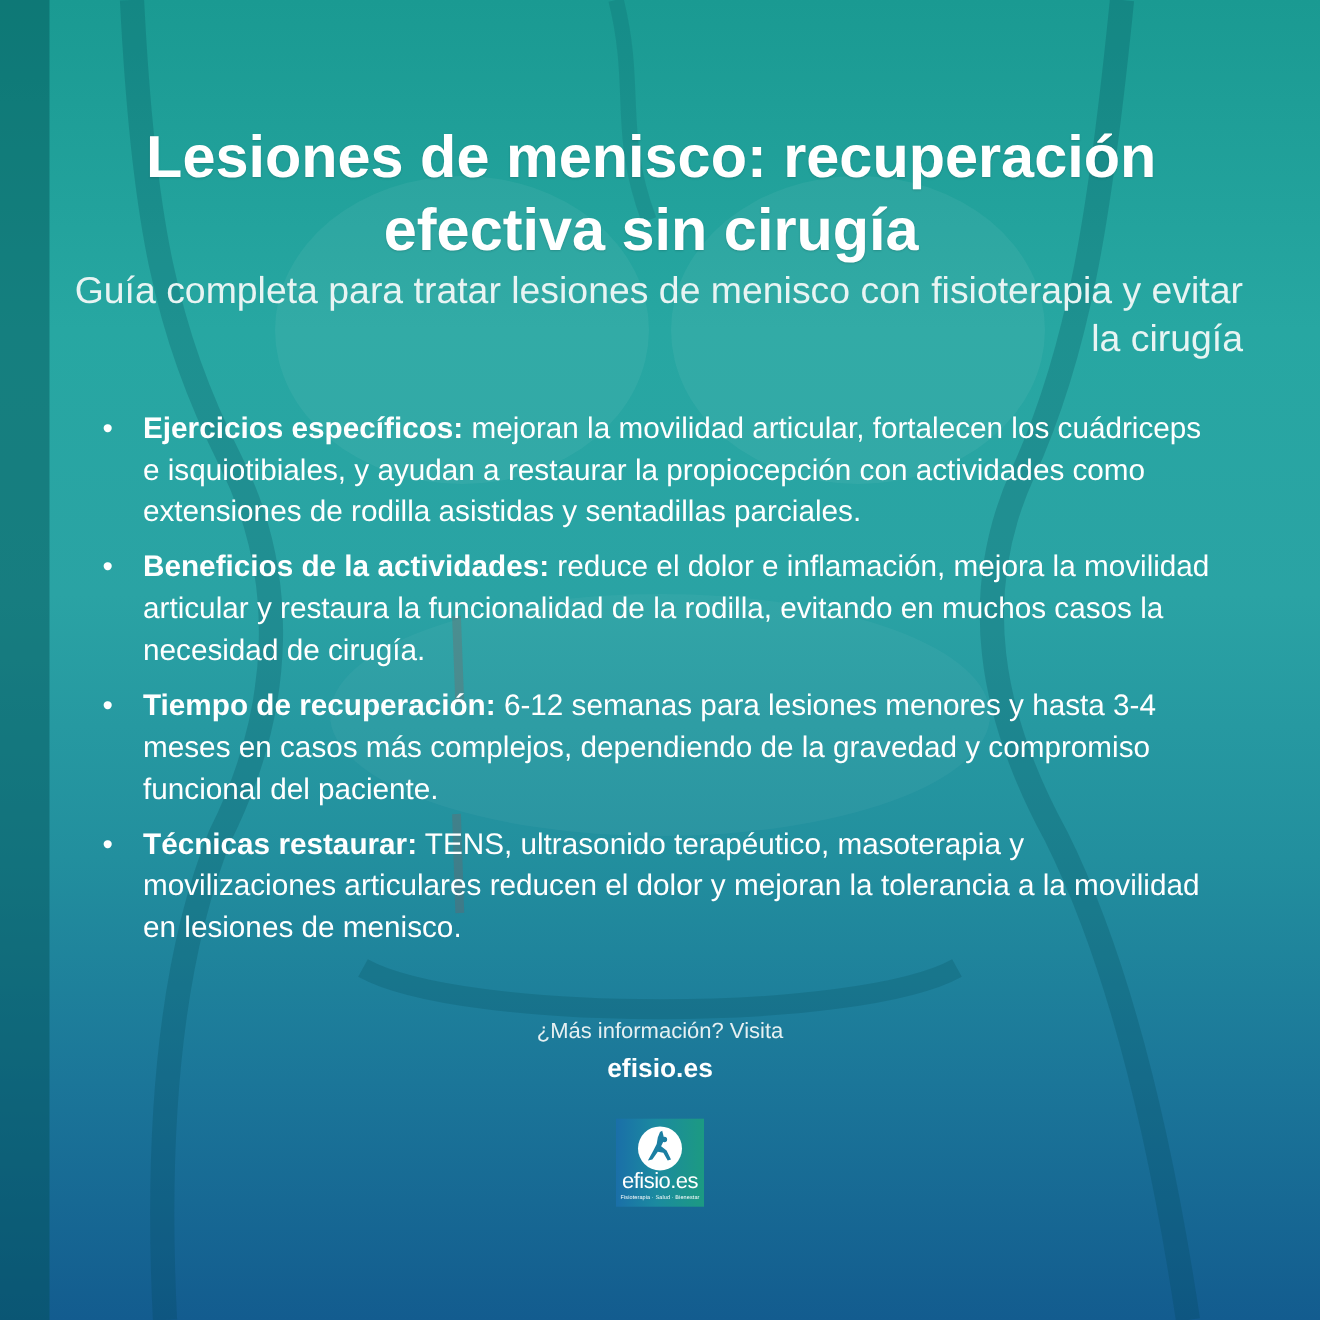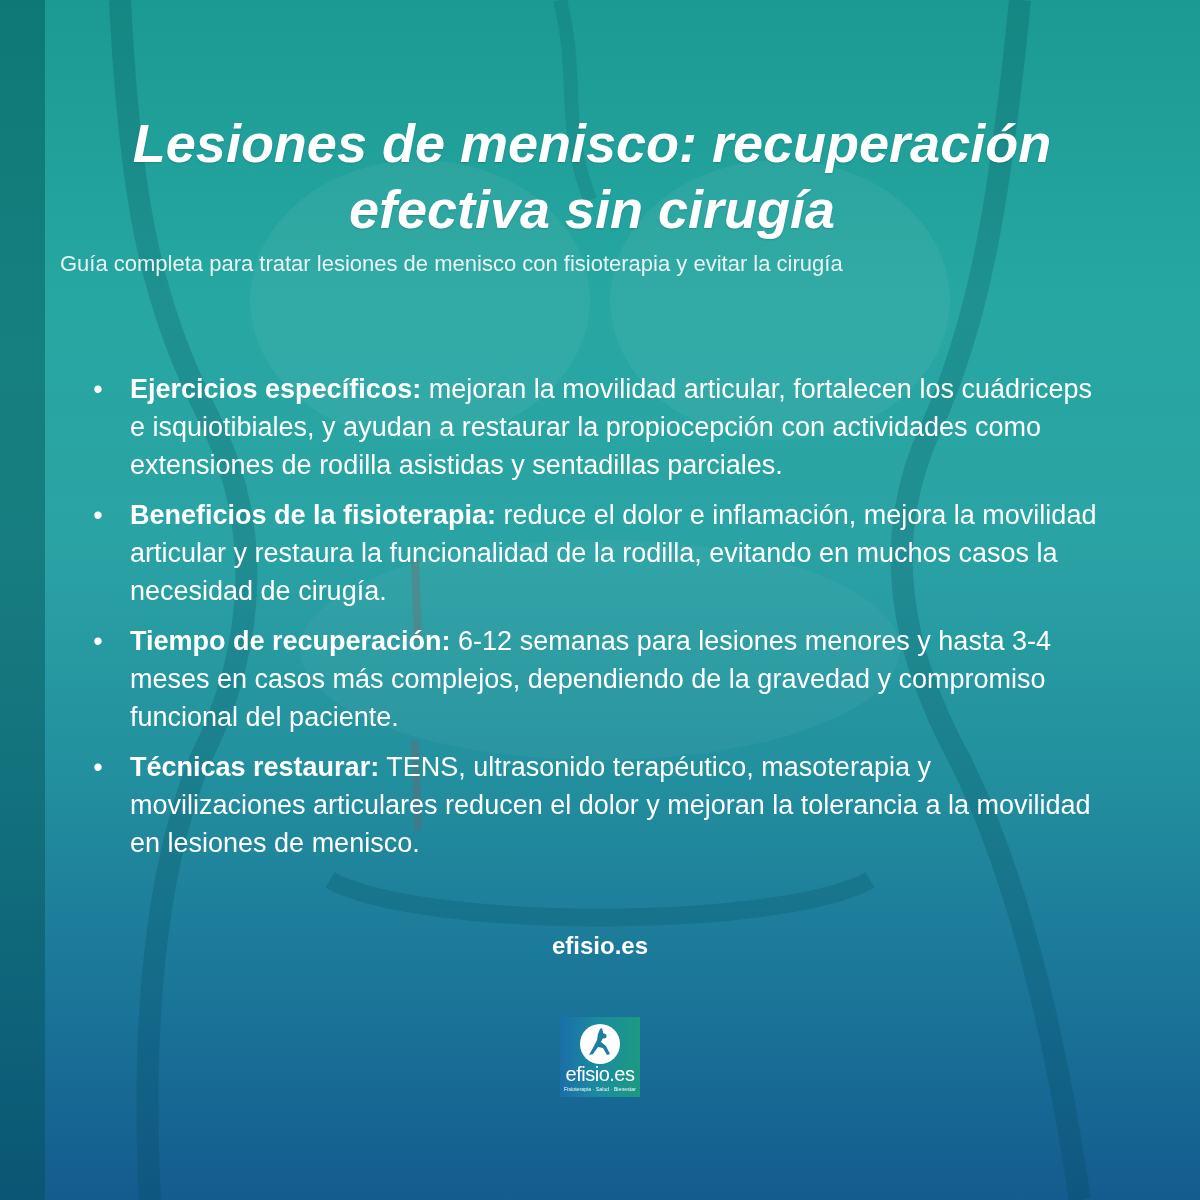--- a/index.html
+++ b/index.html
@@ -13,25 +13,24 @@
       background: linear-gradient(180deg, #1a9a92 0%, #27a7a2 25%, #2aa3a4 45%, #228f9e 65%, #1b7699 82%, #135c8f 100%);
     }
     .bg-texture { position: absolute; inset: 0; pointer-events: none; }
     .content {
       position: absolute; left: 0; top: 0; width: 1200px; height: 1200px;
     }
     .title {
       position: absolute; left: 40px; width: 1104px; top: 110px;
       text-align: center; font-weight: bold; font-size: 54px; line-height: 66px;
       text-shadow: 0 1px 2px rgba(0,0,0,0.15);
-      font-style: italic;
     }
     .subtitle {
       position: absolute; left: 60px; width: 1070px; top: 242px;
-      text-align: left; font-size: 22px; line-height: 44px; color: #e8f4f3;
+      text-align: right; font-size: 34px; line-height: 44px; color: #e8f4f3;
     }
     .bullets {
       position: absolute; left: 88px; top: 370px; width: 1020px;
       list-style: none; margin: 0; padding: 0;
     }
     .bullet {
       position: relative; padding-left: 42px; margin-bottom: 12px;
       font-size: 27px; line-height: 38px;
     }
     .bullet-dot {
@@ -81,33 +80,34 @@
     <h1 class="title" style="margin:0;">Lesiones de menisco: recuperación efectiva sin cirugía</h1>
     <p class="subtitle" style="margin:0;">Guía completa para tratar lesiones de menisco con fisioterapia y evitar la cirugía</p>
 
     <ul class="bullets">
       <li class="bullet">
         <span class="bullet-dot">•</span>
         <span class="bullet-label">Ejercicios específicos:</span><span> mejoran la movilidad articular, fortalecen los cuádriceps e isquiotibiales, y ayudan a restaurar la propiocepción con actividades como extensiones de rodilla asistidas y sentadillas parciales.</span>
       </li>
       <li class="bullet">
         <span class="bullet-dot">•</span>
-        <span class="bullet-label">Beneficios de la fisioterapia:</span><span> reduce el dolor e inflamación, mejora la movilidad articular y restaura la funcionalidad de la rodilla, evitando en muchos casos la necesidad de cirugía.</span>
+        <span class="bullet-label">Beneficios de la actividades:</span><span> reduce el dolor e inflamación, mejora la movilidad articular y restaura la funcionalidad de la rodilla, evitando en muchos casos la necesidad de cirugía.</span>
       </li>
       <li class="bullet">
         <span class="bullet-dot">•</span>
         <span class="bullet-label">Tiempo de recuperación:</span><span> 6-12 semanas para lesiones menores y hasta 3-4 meses en casos más complejos, dependiendo de la gravedad y compromiso funcional del paciente.</span>
       </li>
       <li class="bullet">
         <span class="bullet-dot">•</span>
         <span class="bullet-label">Técnicas restaurar:</span><span> TENS, ultrasonido terapéutico, masoterapia y movilizaciones articulares reducen el dolor y mejoran la tolerancia a la movilidad en lesiones de menisco.</span>
       </li>
     </ul>
 
     <div class="cta">
+      <div class="cta-text">¿Más información? Visita</div>
       <a class="cta-link">efisio.es</a>
     </div>
 
     <div class="logo">
       <div class="logo-circle">
         <svg width="40" height="40" viewBox="0 0 40 40">
           <path d="M22 4 L24 12 L21 18 L26 22 L30 30 L27 31 L23 24 L18 23 L13 30 L9 31 L14 22 L17 16 L18 10 L20 5 Z" fill="#1b7fa2"></path>
           <circle cx="24" cy="12" r="2.5" fill="#1b7fa2"></circle>
         </svg>
       </div>

